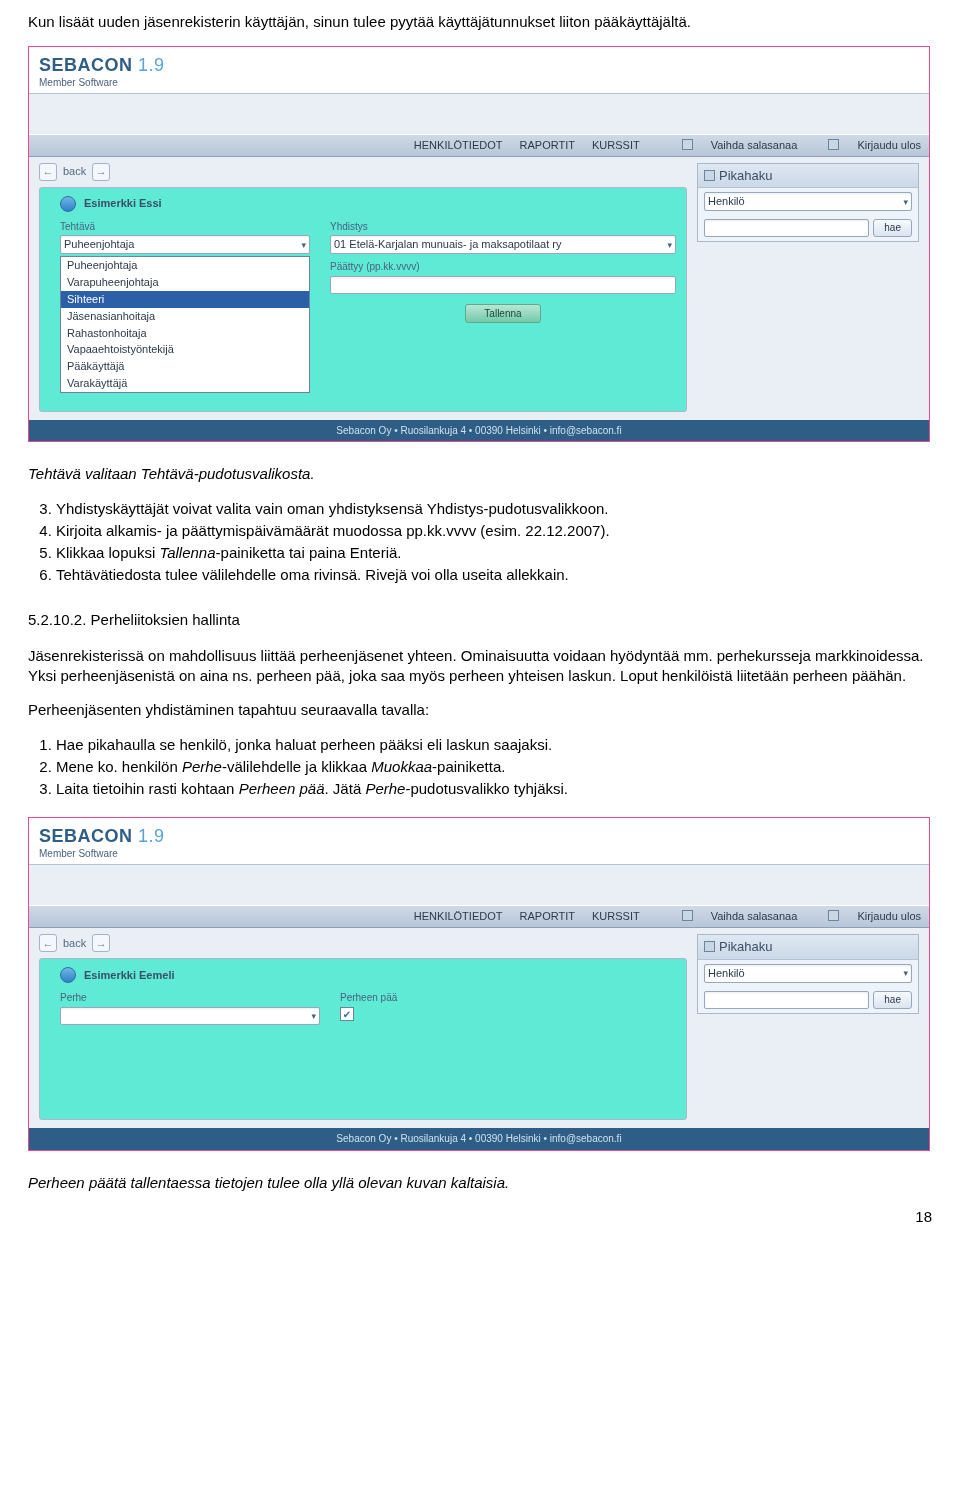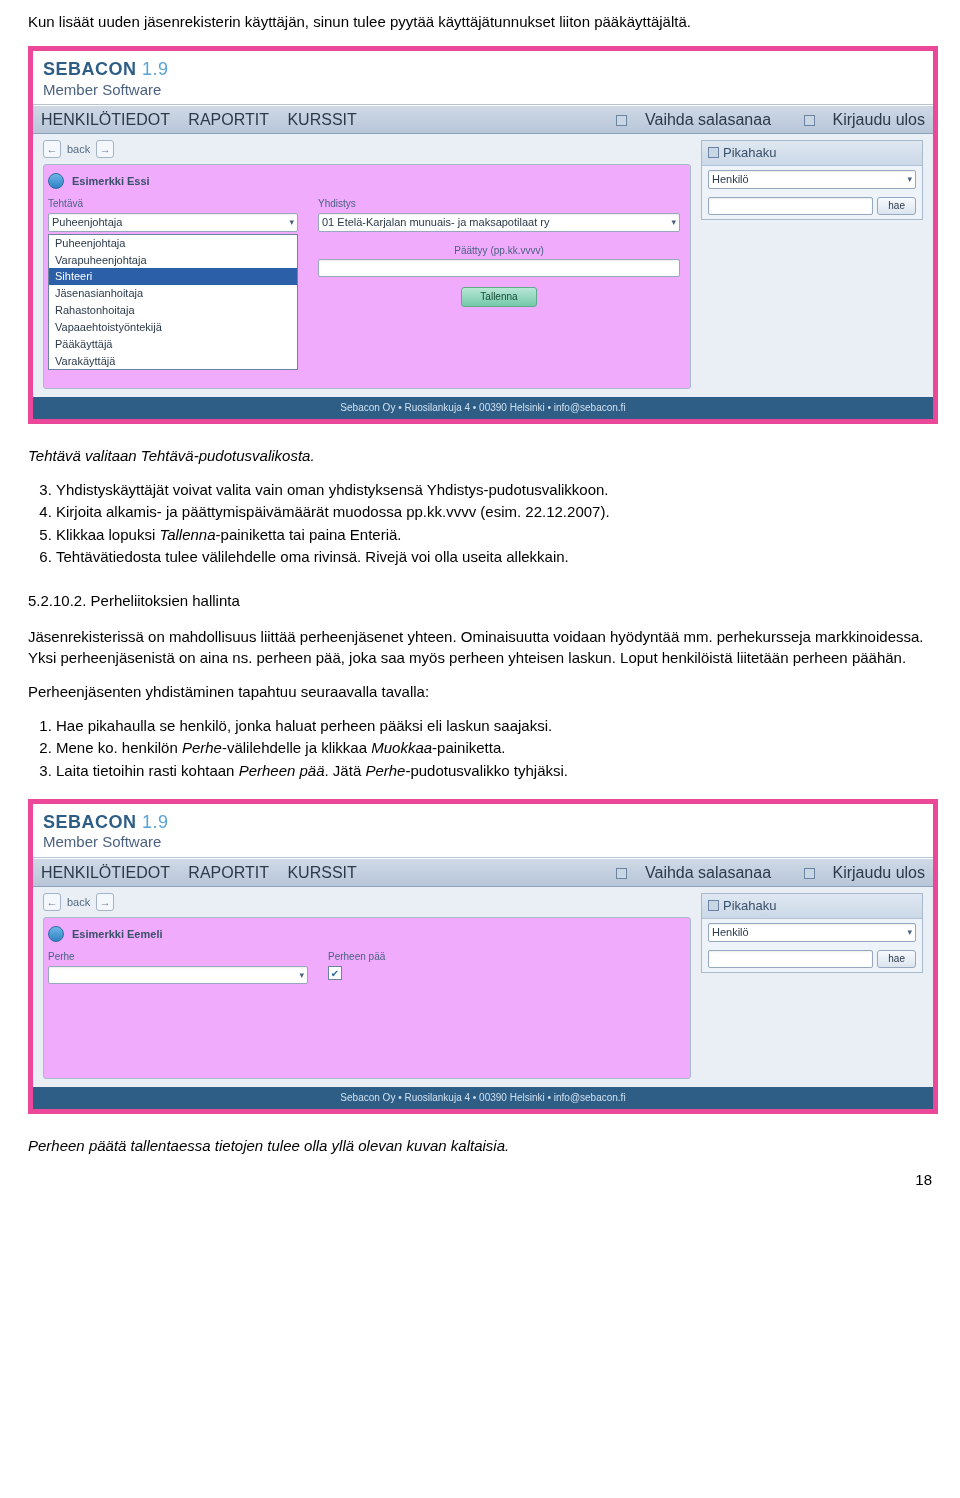--- a/index.html
+++ b/index.html
@@ -13,50 +13,51 @@
     width: 904px;
   }
   p { margin: 0 0 14px 0; }
   .italic { font-style: italic; }
   ol.nums { margin: 0 0 18px 0; padding-left: 28px; }
   ol.nums li { margin-bottom: 2px; }
   .section-title { font-size: 15px; margin: 24px 0 16px 0; }
   .pagenum { text-align: right; font-size: 15px; margin-top: 10px; }
 
   .screenshot {
-    border: 5px solid #ec4899;
+    border: 1px solid #ec4899;
     background: #e9eff5;
     width: 900px;
     margin: 10px 0 22px 0;
     font-family: Tahoma, Arial, sans-serif;
     font-size: 11px;
     color: #2b3a4a;
   }
   .ss-brand {
     background: #fff;
     border-bottom: 1px solid #b7c4d4;
     padding: 6px 10px 4px 10px;
   }
   .ss-brand .logo {
     font-weight: bold;
     font-size: 18px;
     color: #2e5e86;
     letter-spacing: 0.5px;
   }
   .ss-brand .logo .ver { color: #5aa3d6; font-weight: normal; }
-  .ss-brand .sub { font-size: 15px; color: #4a6280; margin-top: -2px; }
+  .ss-brand .sub { font-size: 10px; color: #4a6280; margin-top: -2px; }
   .ss-nav {
     background: linear-gradient(#cfd9e6,#b8c6d8);
     border-top: 1px solid #fff;
     border-bottom: 1px solid #8aa0bb;
     padding: 3px 8px;
     display: flex;
-    justify-content: space-between;
-    font-size: 16px;
+    justify-content: flex-end;
+    font-size: 11px;
     color: #2b3a4a;
+    margin-top: 40px;
   }
   .ss-nav .left span, .ss-nav .right span { margin-right: 14px; }
   .ss-nav .right span { margin-left: 14px; margin-right: 0; }
   .ss-nav .right .sq { display:inline-block;width:9px;height:9px;background:#c9d6e4;border:1px solid #6b84a1;margin-right:4px;vertical-align:-1px;}
   .ss-body { padding: 6px 10px 8px 10px; display:flex; gap:10px; align-items:flex-start;}
   .ss-back {
     display:flex; align-items:center; gap:6px;
     font-size: 11px; color:#556a82; margin-bottom:6px;
   }
   .ss-back .arrbtn { width:16px;height:16px;border:1px solid #a3b4c8;border-radius:3px;background:#f4f7fb;display:flex;align-items:center;justify-content:center;font-size:11px;color:#6c7f97;}
@@ -71,22 +72,22 @@
   }
   .ss-select { display:flex; justify-content:space-between; align-items:center; }
   .ss-select .chev { color:#4a6280; font-size:9px; }
   .ss-btn {
     display:inline-block; background:linear-gradient(#f7fafd,#dbe4ef);
     border:1px solid #95a8be; border-radius:3px; padding:1px 10px;
     font-size:10px; color:#2b3a4a;
   }
   .ss-btn.green { background:linear-gradient(#b9e6d7,#74c9a9); border-color:#5dab8d; color:#184a38;}
   .ss-panel {
-    border:1px solid #a9b9cc; background:#f0abfc; border-radius:3px;
-    padding:8px 10px 12px 4px;
+    border:1px solid #a9b9cc; background:#5eead4; border-radius:3px;
+    padding:8px 10px 12px 20px;
   }
   .ss-panel .title-row {
     display:flex; align-items:center; gap:8px; font-weight:bold; color:#3a4f68;
     margin-bottom:8px;
   }
   .ss-panel .title-row .circ{width:14px;height:14px;border-radius:50%;background:linear-gradient(#6fb6e6,#2e81c5);border:1px solid #2e6ea5;}
   .ss-formrow { display:flex; gap:20px; margin-bottom:6px;}
   .ss-formcol { flex:1; }
   .ss-label { font-size:10px; color:#4a6280; margin-bottom:2px; display:block;}
   .ss-dropdown-list {
@@ -153,21 +154,21 @@
               <div>Pääkäyttäjä</div>
               <div>Varakäyttäjä</div>
             </div>
           </div>
           <div class="ss-formcol">
             <span class="ss-label">Yhdistys</span>
             <div class="ss-select">
               <span>01 Etelä-Karjalan munuais- ja maksapotilaat ry</span>
               <span class="chev">▾</span>
             </div>
-            <span class="ss-label" style="margin-top:12px;text-align:center;">Päättyy (pp.kk.vvvv)</span>
+            <span class="ss-label" style="margin-top:6px;">Päättyy (pp.kk.vvvv)</span>
             <div class="ss-input" style="height:14px;"></div>
             <div class="ss-bottom-btns">
               <span class="ss-btn green">Tallenna</span>
             </div>
           </div>
         </div>
       </div>
     </div>
     <div class="ss-side">
       <div class="hdr"><span class="sq"></span><span>Pikahaku</span></div>

